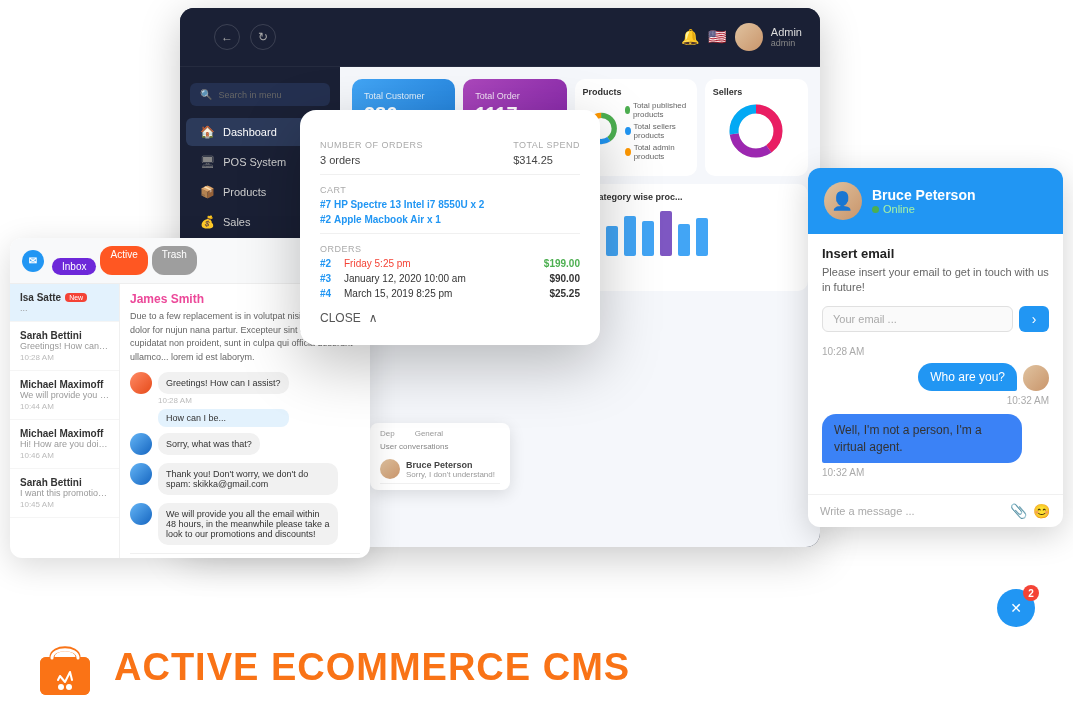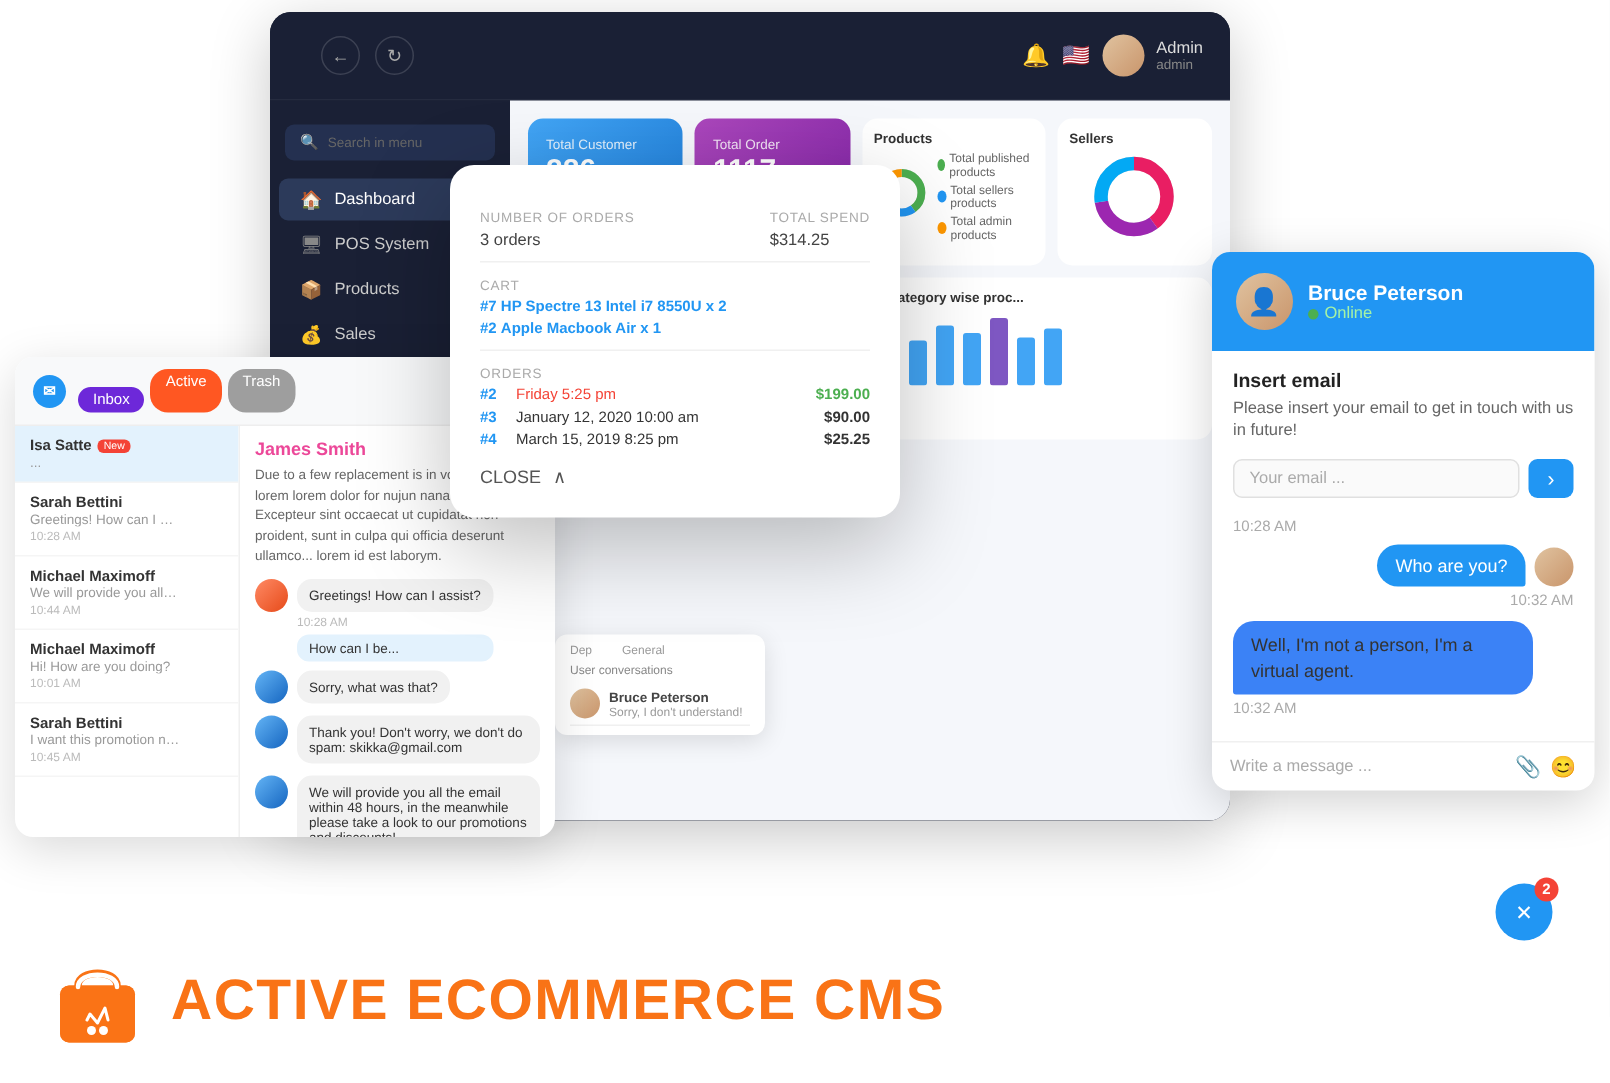--- a/index.html
+++ b/index.html
@@ -372,21 +372,21 @@
     .email-tab.active { background: #6d28d9; color: #fff; margin-top: 12px; }
     .email-tab.active2 { background: #ff5722; color: #fff; }
     .email-tab.active3 { background: #9e9e9e; color: #fff; }
     .email-search { margin-left: auto; color: #aaa; font-size: 14px; }
 
     .email-list {
       display: flex;
       height: calc(100% - 40px);
     }
     .email-left-col {
-      width: 150px;
+      width: 110px;
       border-right: 1px solid #f0f0f0;
       overflow-y: auto;
     }
     .email-left-item {
       padding: 8px 10px;
       border-bottom: 1px solid #f5f5f5;
       cursor: pointer;
     }
     .email-left-item.selected { background: #e3f2fd; }
     .email-sender { font-size: 10px; font-weight: 600; color: #333; }
@@ -681,21 +681,21 @@
           <div class="email-time">10:28 AM</div>
         </div>
         <div class="email-left-item">
           <div class="email-sender">Michael Maximoff</div>
           <div class="email-preview">We will provide you all the email within...</div>
           <div class="email-time">10:44 AM</div>
         </div>
         <div class="email-left-item">
           <div class="email-sender">Michael Maximoff</div>
           <div class="email-preview">Hi! How are you doing?</div>
-          <div class="email-time">10:01 AM</div>
+          <div class="email-time">10:46 AM</div>
         </div>
         <div class="email-left-item">
           <div class="email-sender">Sarah Bettini</div>
           <div class="email-preview">I want this promotion now!</div>
           <div class="email-time">10:45 AM</div>
         </div>
       </div>
 
       <div class="email-right-col">
         <div class="email-right-name">James Smith</div>

